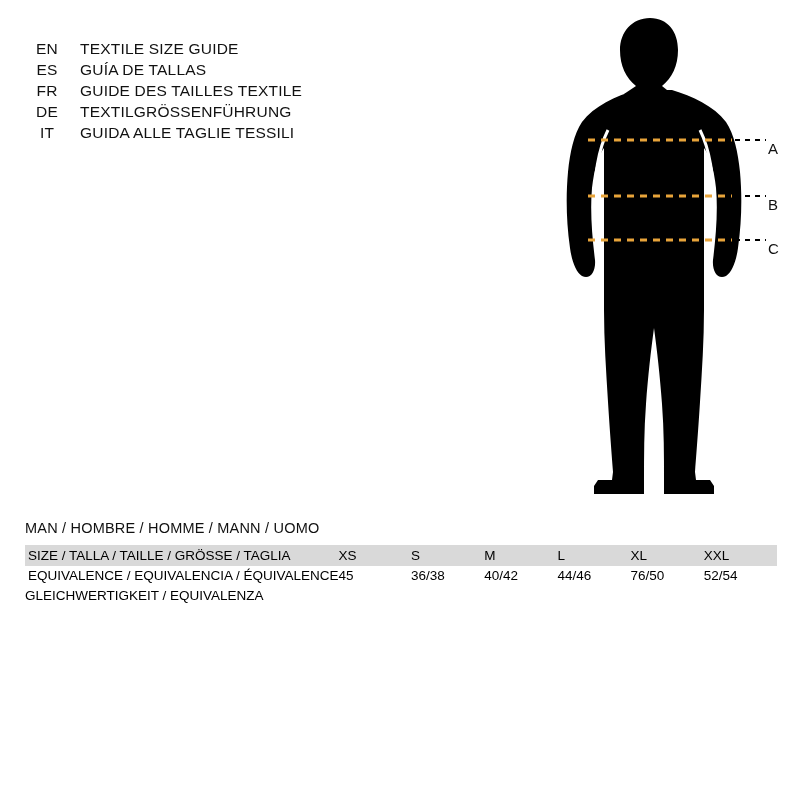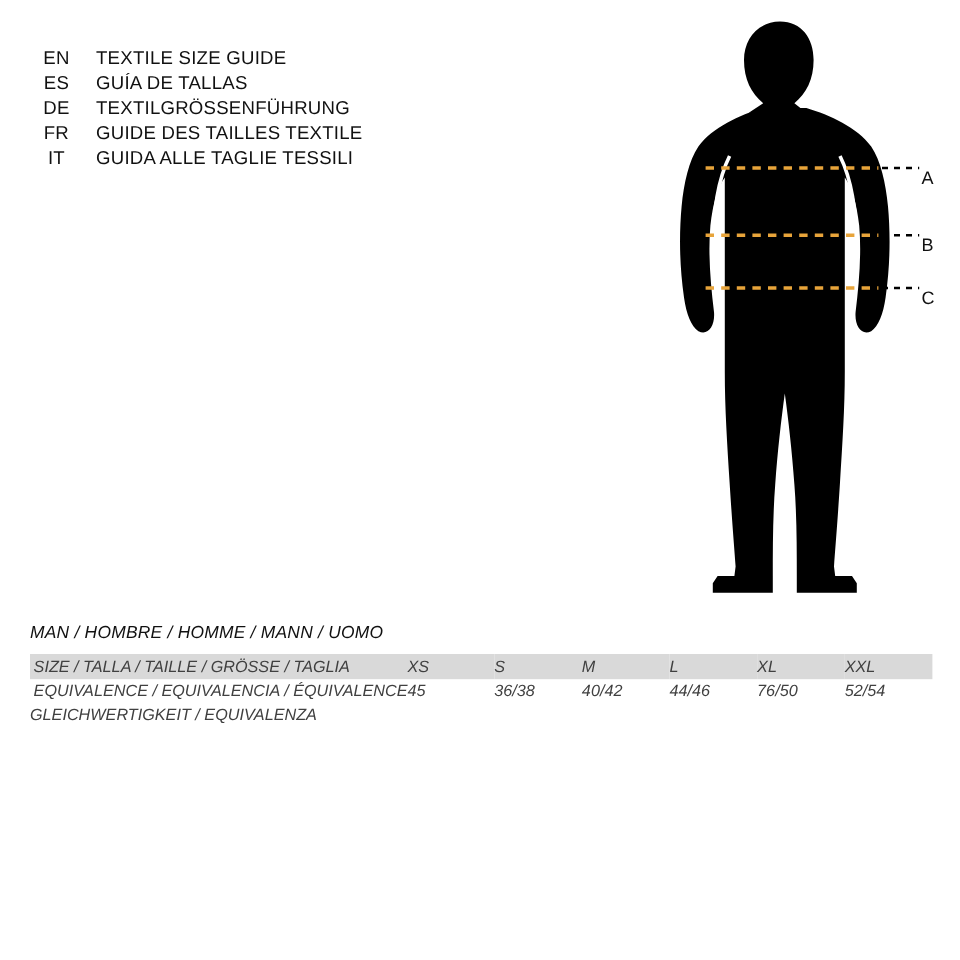--- a/index.html
+++ b/index.html
@@ -61,33 +61,32 @@
     color: #111111;
     line-height: 1;
   }
 
   
   .table-block {
     position: absolute;
     left: 25px;
     top: 520px;
     width: 752px;
-    font-style: italic;
   }
   .table-caption {
     font-size: 14.5px;
     color: #111111;
     margin-bottom: 9px;
     letter-spacing: 0.2px;
   }
   table.size-table {
     border-collapse: collapse;
     width: 752px;
     font-size: 13.5px;
-    color: #404040;
+    color: #000000;
   }
   table.size-table td {
     padding: 0;
     vertical-align: top;
   }
   .row-header td {
     background: #d9d9d9;
     height: 21px;
     line-height: 21px;
     font-size: 13.5px;
@@ -118,26 +117,26 @@
 <div class="titles">
   <div class="title-row">
     <span class="title-lang">EN</span>
     <span class="title-text">TEXTILE SIZE GUIDE</span>
   </div>
   <div class="title-row">
     <span class="title-lang">ES</span>
     <span class="title-text">GUÍA DE TALLAS</span>
   </div>
   <div class="title-row">
+    <span class="title-lang">FR</span>
+    <span class="title-text">GUIDE DES TAILLES TEXTILE</span>
+  </div>
+  <div class="title-row">
     <span class="title-lang">DE</span>
     <span class="title-text">TEXTILGRÖSSENFÜHRUNG</span>
-  </div>
-  <div class="title-row">
-    <span class="title-lang">FR</span>
-    <span class="title-text">GUIDE DES TAILLES TEXTILE</span>
   </div>
   <div class="title-row">
     <span class="title-lang">IT</span>
     <span class="title-text">GUIDA ALLE TAGLIE TESSILI</span>
   </div>
 </div>
 
 <div class="figure-area">
   <svg class="figure-svg" width="270" height="500" viewBox="0 0 270 500">
 

